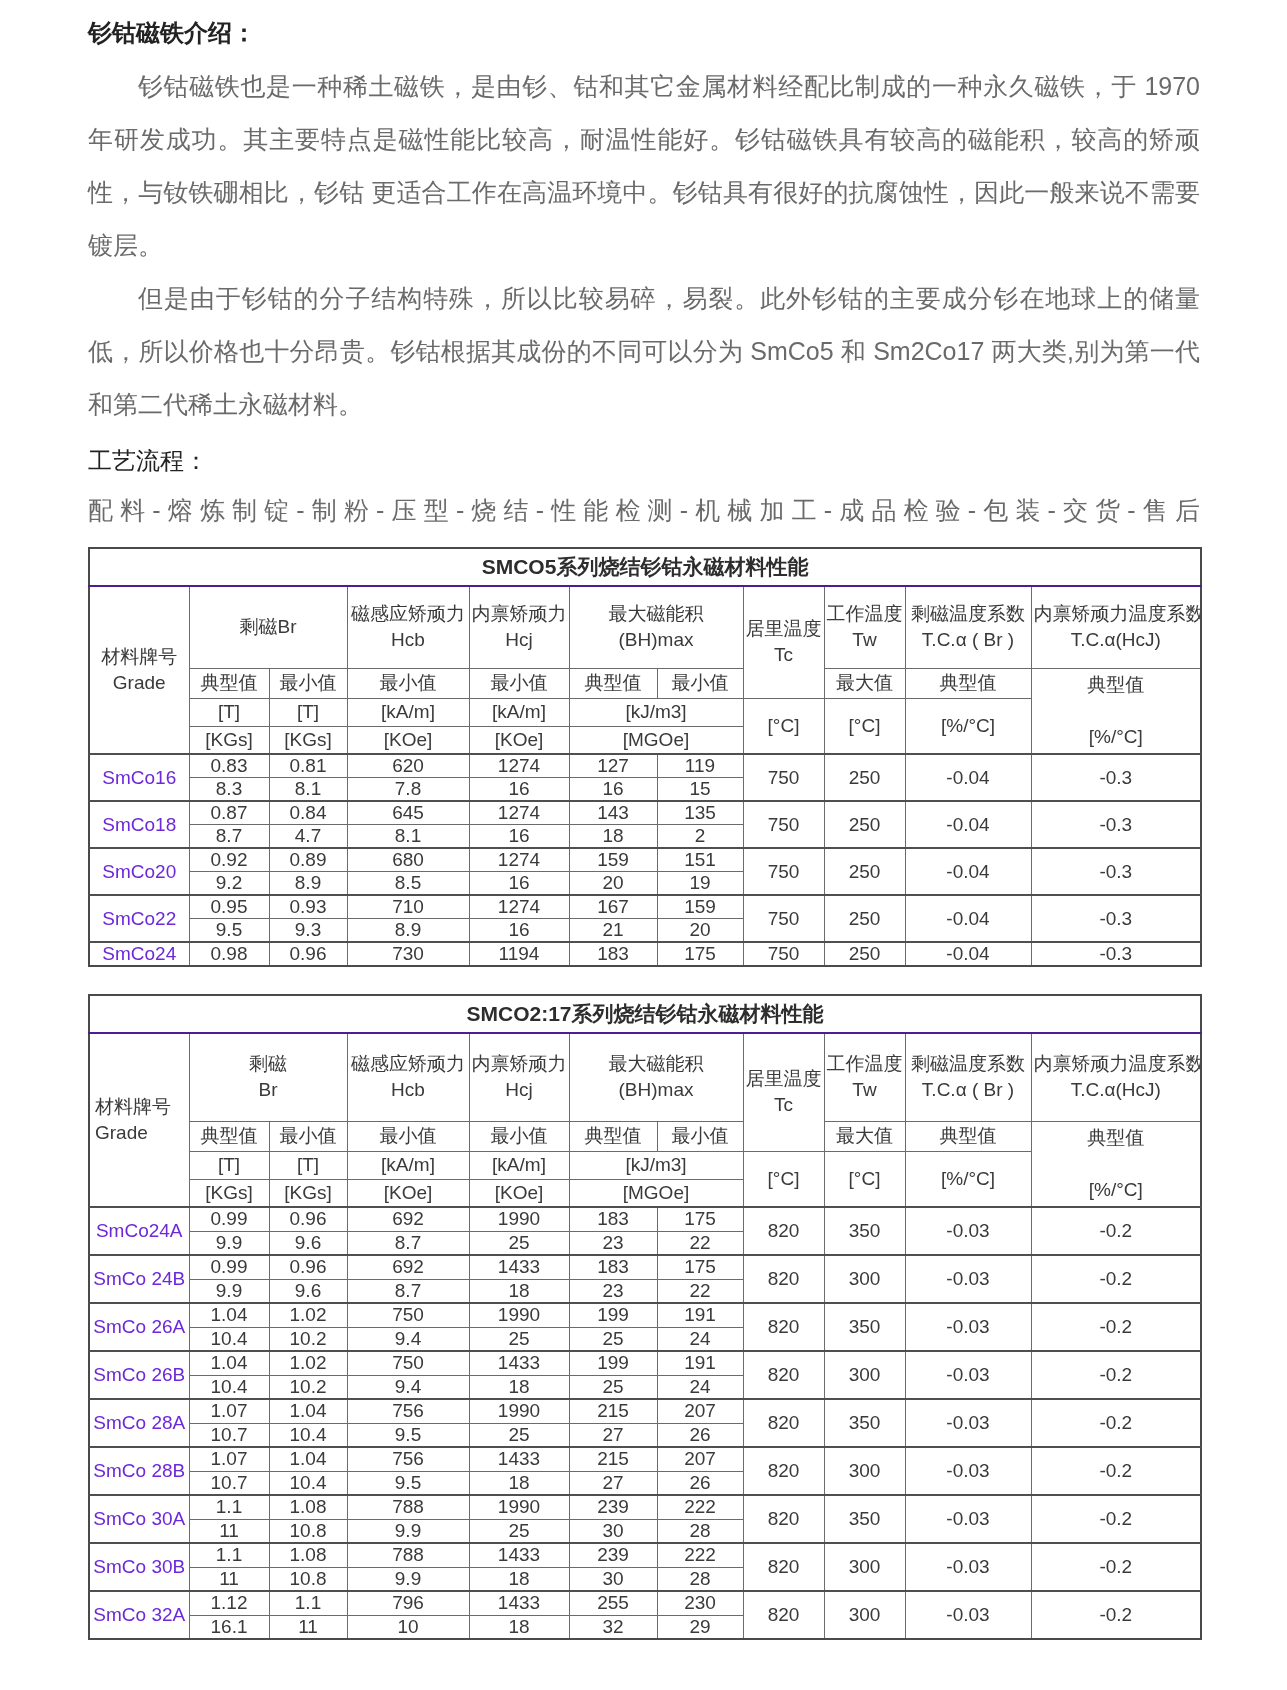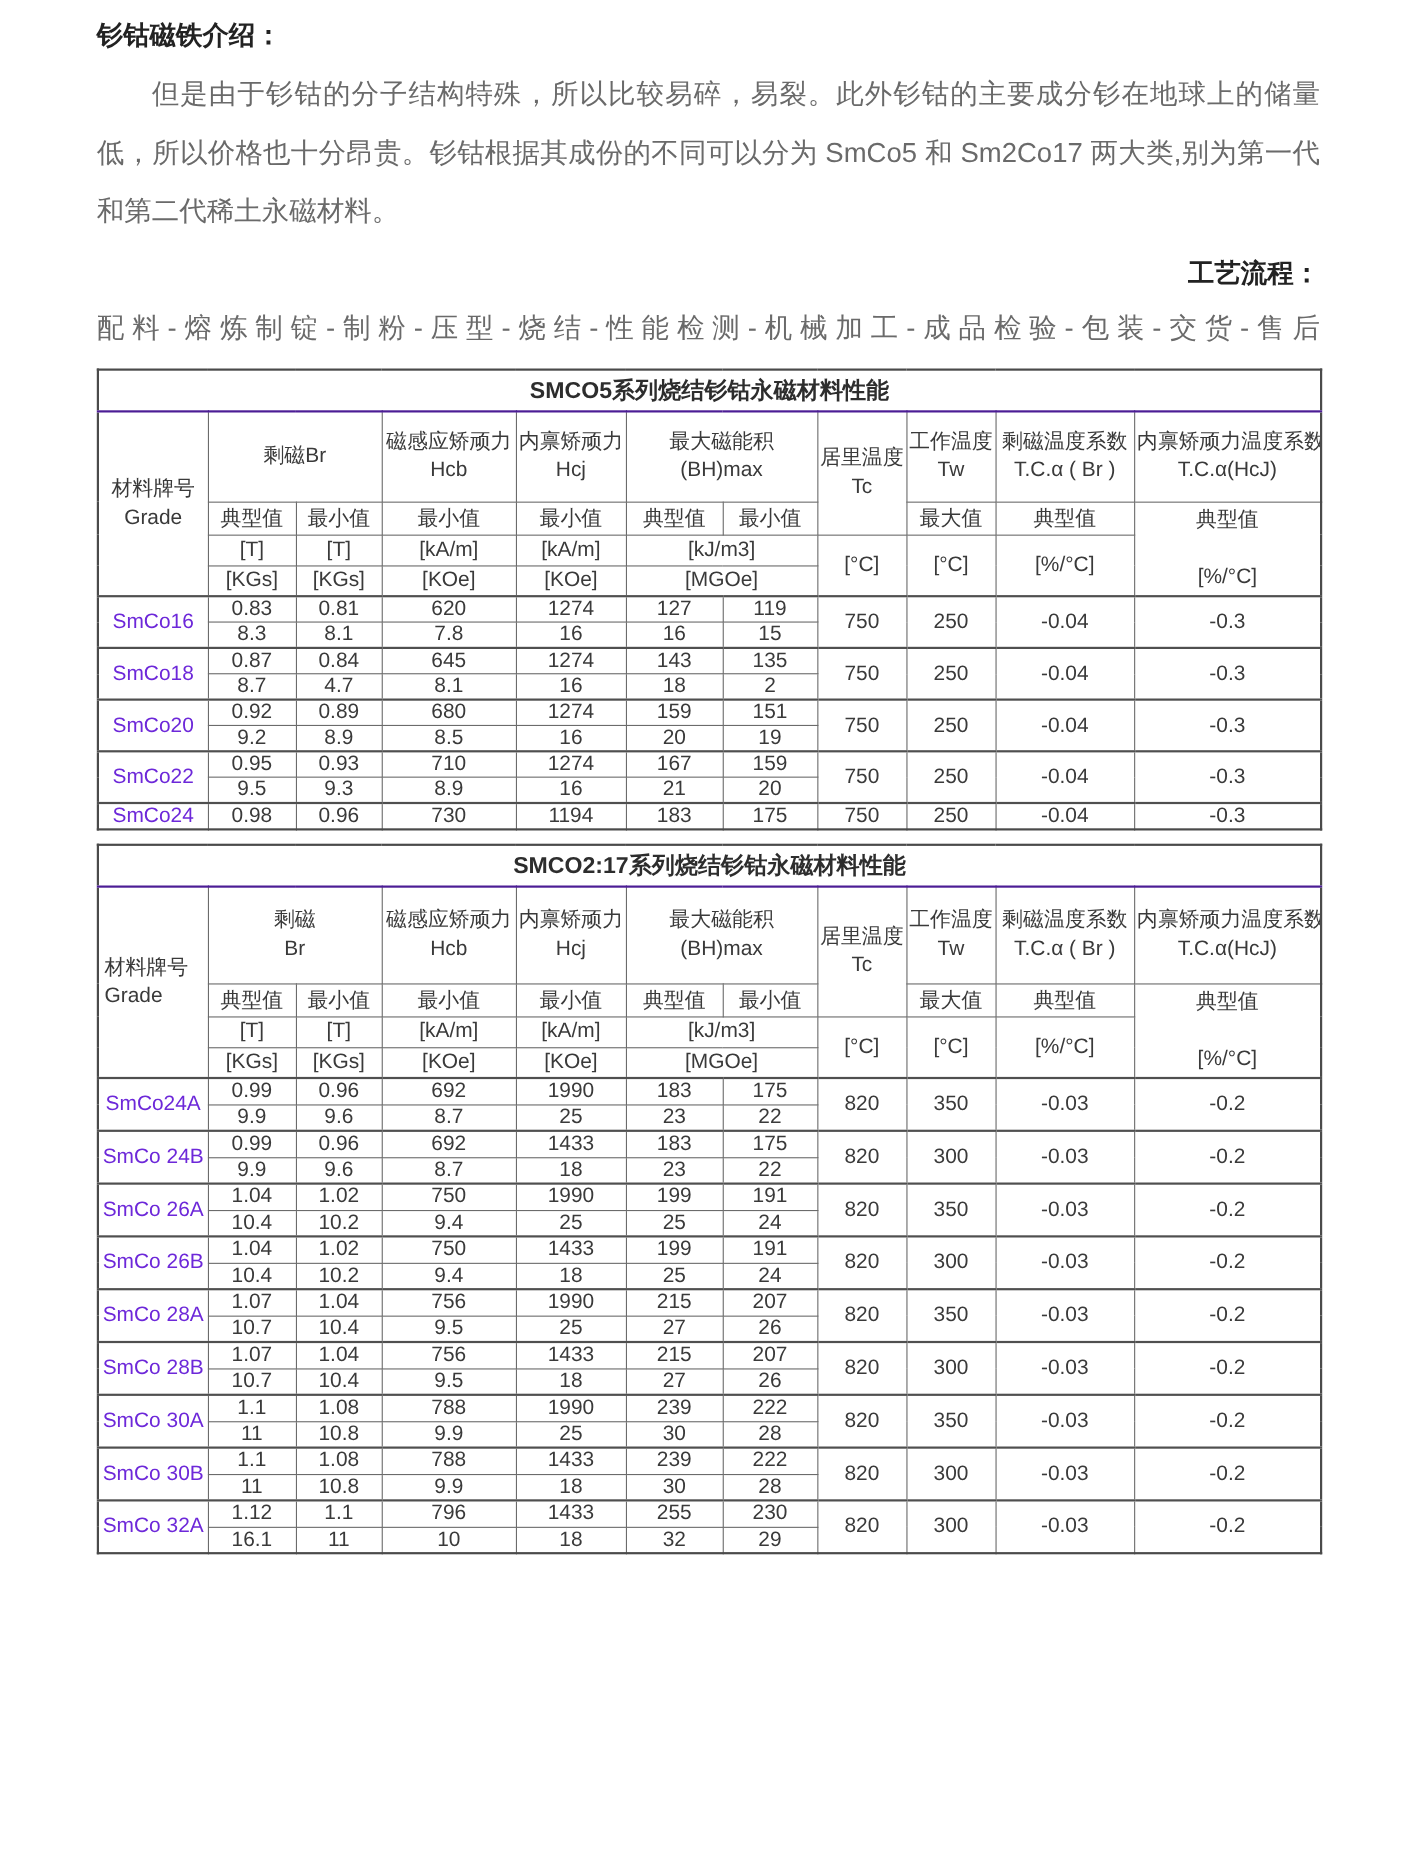--- a/index.html
+++ b/index.html
@@ -15,22 +15,22 @@
 
   .section-heading {
     font-size: 24px; font-weight: bold; color: #222222;
     margin: 0 0 8px 0; line-height: 38px;
   }
   .body-paragraph {
     font-size: 25px; line-height: 53px; color: #6a6a6a;
     text-align: justify; text-indent: 2em; margin: 0;
   }
   .process-heading {
-    font-size: 24px; font-weight: bold; color: #222222;
-    margin: 10px 0 4px 0; line-height: 40px; text-align: right;
+    font-size: 24px; font-weight: normal; color: #222222;
+    margin: 10px 0 4px 0; line-height: 40px;
   }
   .process-line {
     font-size: 25px; line-height: 50px; color: #6a6a6a;
     text-align: justify; text-align-last: justify; margin: 0 0 10px 0;
   }
 
   table.doc-table {
     border-collapse: collapse; table-layout: fixed;
     width: 1112px; margin: 0;
     font-size: 19px; color: #3a3a3a;
@@ -58,28 +58,29 @@
   .grade-h { line-height: 26px; }
   .t2 .grade-h { text-align: left; padding-left: 5px; }
 
   .t1 tbody td { height: 23px; }
   .t2 tbody td { height: 24px; }
   tbody tr.group-start td { border-top: 2px solid #4f4f4f; }
   tbody td.grade-cell { color: #6d28d9; }
   thead tr.h-unit th, thead tr.h-sub th { color: #3a3a3a; }
 
   .tbl-wrap1 { margin-top: 12px; }
-  .tbl-wrap2 { margin-top: 12px; border-radius: 17px; }
+  .tbl-wrap2 { margin-top: 27px; border-radius: 17px; }
 </style>
 </head>
 <body>
 
 <div class="content">
 
   <h2 class="section-heading">钐钴磁铁介绍：</h2>
+  <p class="body-paragraph">钐钴磁铁也是一种稀土磁铁，是由钐、钴和其它金属材料经配比制成的一种永久磁铁，于 1970 年研发成功。其主要特点是磁性能比较高，耐温性能好。钐钴磁铁具有较高的磁能积，较高的矫顽性，与钕铁硼相比，钐钴 更适合工作在高温环境中。钐钴具有很好的抗腐蚀性，因此一般来说不需要镀层。</p>
   <p class="body-paragraph">但是由于钐钴的分子结构特殊，所以比较易碎，易裂。此外钐钴的主要成分钐在地球上的储量低，所以价格也十分昂贵。钐钴根据其成份的不同可以分为 SmCo5 和 Sm2Co17 两大类,别为第一代和第二代稀土永磁材料。</p>
 
   <h2 class="process-heading">工艺流程：</h2>
   <p class="process-line">配料-熔炼制锭-制粉-压型-烧结-性能检测-机械加工-成品检验-包装-交货-售后</p>
 
   <div class="tbl-wrap1">
   <table class="doc-table t1">
     <colgroup>
       <col style="width:100px">
           <col style="width:80px">

